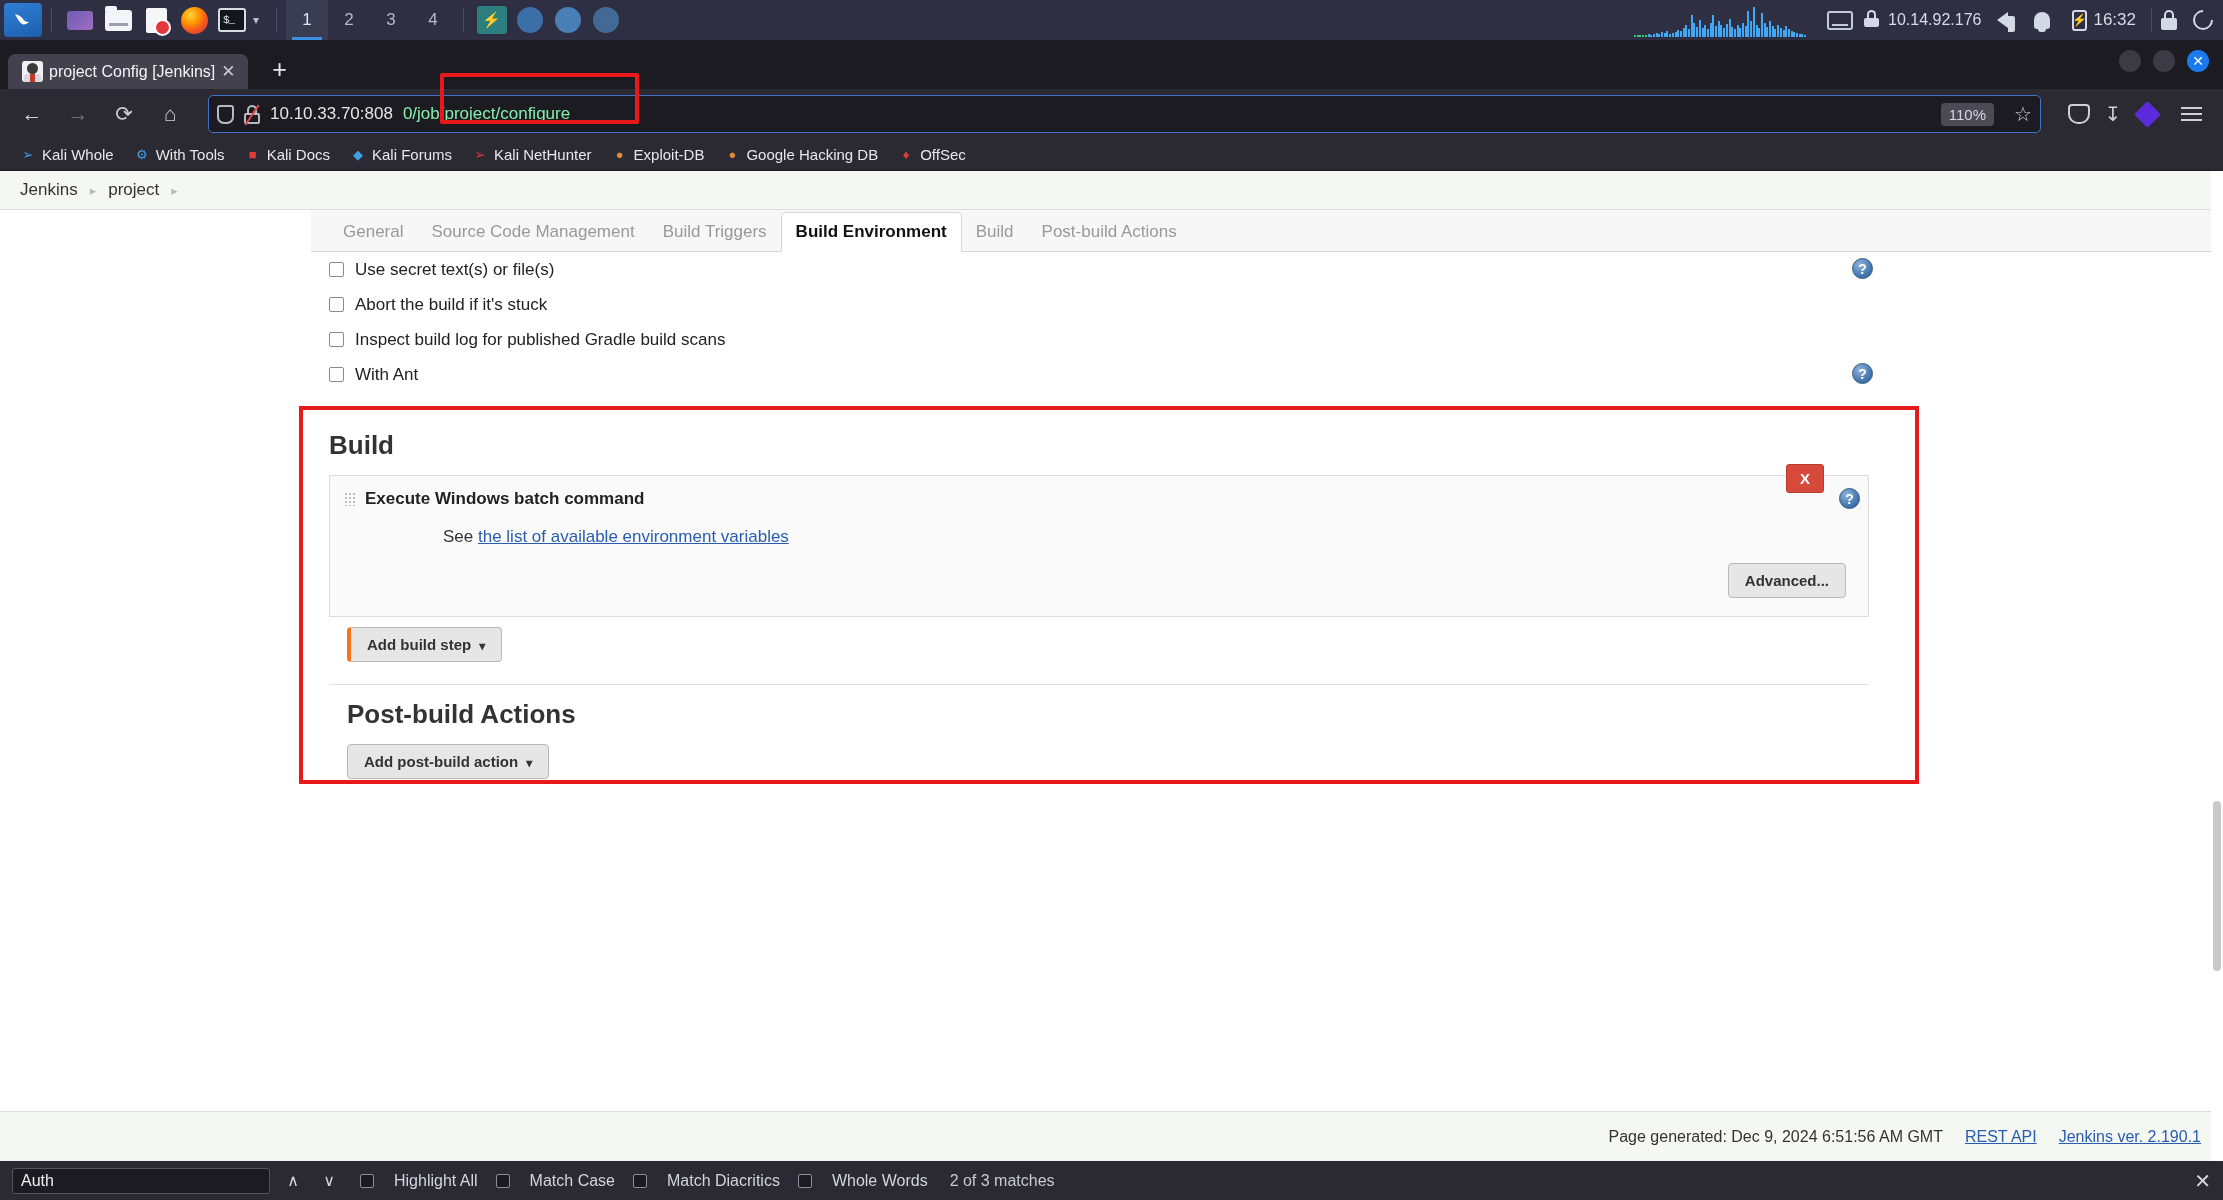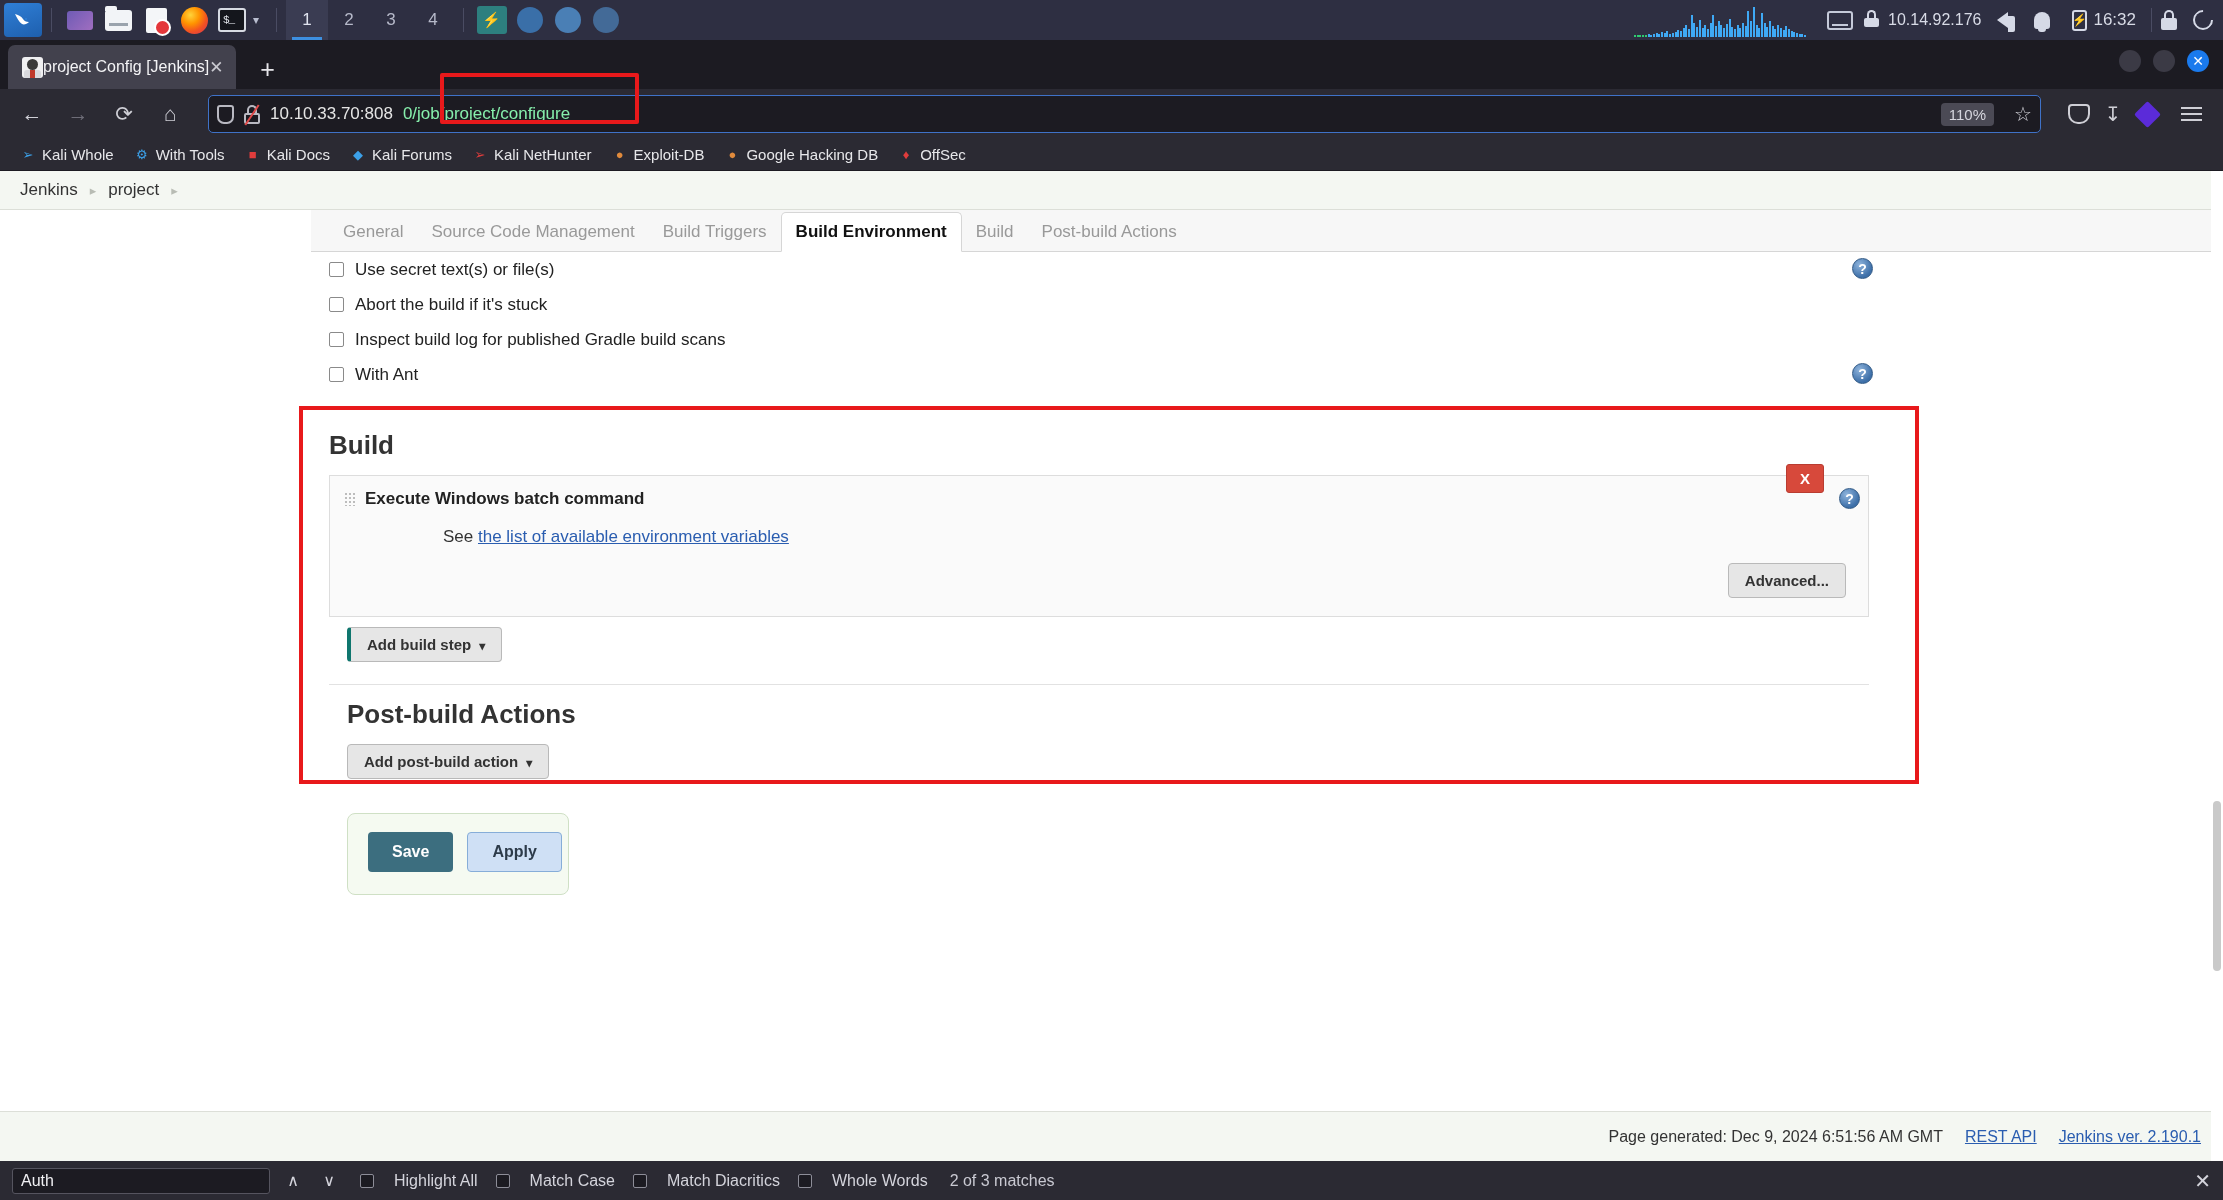--- a/index.html
+++ b/index.html
@@ -71,22 +71,22 @@
   .ic-padlock .b{position:absolute;bottom:0;width:16px;height:12px;background:#d5d9e6;border-radius:2px;}
   .ic-padlock .s{position:absolute;top:0;left:3px;width:10px;height:9px;border:2px solid #d5d9e6;
      border-bottom:none;border-radius:5px 5px 0 0;}
   .ic-power{width:20px;height:20px;border:2px solid #d5d9e6;border-radius:50%;
      border-top-color:transparent;position:relative;transform:rotate(45deg);}
 
   
   .ffwin{position:absolute;top:40px;left:0;width:2223px;height:1160px;background:#1c1b22;}
   .tabstrip{height:49px;background:#1c1b22;display:flex;align-items:flex-end;position:relative;}
   .tab{
-    height:44px;margin-left:8px;padding:0 12px 0 14px;background:#42414d;border-radius:7px 7px 0 0;
-    display:flex;align-items:center;gap:0;color:#f3f3f5;font-size:16px;min-width:205px;
+    height:35px;margin-left:8px;padding:0 12px 0 14px;background:#42414d;border-radius:7px 7px 0 0;
+    display:flex;align-items:center;gap:6px;color:#f3f3f5;font-size:16px;min-width:205px;
   }
   .tab-fav{width:21px;height:21px;border-radius:3px;background:#f0f0f2;position:relative;overflow:hidden;}
   .tab-fav .head{position:absolute;top:2px;left:5px;width:11px;height:11px;border-radius:50%;background:#3a3a3a;}
   .tab-fav .body{position:absolute;bottom:0;left:2px;width:17px;height:8px;background:#d9d9dd;border-radius:3px 3px 0 0;}
   .tab-fav .tie{position:absolute;bottom:0;left:8px;width:5px;height:8px;background:#c0392b;}
   .tab-close{margin-left:auto;color:#c8c8cf;font-size:17px;line-height:1;}
   .tab-new{width:40px;height:40px;display:flex;align-items:center;justify-content:center;
      color:#e6e6ea;font-size:25px;margin-left:12px;}
   .winctl{position:absolute;right:14px;top:10px;display:flex;gap:12px;align-items:center;}
   .wc{width:22px;height:22px;border-radius:50%;background:#3b3a45;}
@@ -172,21 +172,21 @@
      font-family:"Liberation Mono",monospace;font-size:16px;color:#111;padding:8px 10px;resize:none;}
   .ta-grip{position:absolute;left:50%;transform:translateX(-50%);bottom:-7px;width:34px;height:5px;
      background:#cfcfcf;border-radius:2px;}
   .seelink{padding:10px 0 0 113px;font-size:17px;color:#333;}
   .seelink a{color:#2a5db0;text-decoration:underline;}
   .advrow{display:flex;justify-content:flex-end;padding:16px 22px 18px 0;}
   .btn-gray{background:#e6e6e6;border:1px solid #b9b9b9;border-radius:4px;font-size:15px;font-weight:bold;
      color:#333;padding:8px 16px;}
   .btn-gray .car{font-size:12px;margin-left:8px;}
   .addstep{padding:10px 0 0 18px;}
-  .addstep .btn-gray{border-left:4px solid #0f766e;}
+  .addstep .btn-gray{border-left:4px solid #f97316;}
   .hr-sep{height:1px;background:#e2e2e2;margin:22px 22px 0 0;}
   .sec-pb{padding:10px 0 0 18px;}
   .savebar{margin:34px 0 0 18px;background:#f5faf1;border:1px solid #cfe0c5;border-radius:8px;
      width:222px;padding:18px 0 22px 20px;display:flex;gap:14px;}
   .btn-save{background:#3c6e7f;color:#fff;font-weight:bold;font-size:16px;padding:10px 24px;border:none;border-radius:4px;}
   .btn-apply{background:#cfe0f5;color:#2d3b4a;font-weight:bold;font-size:16px;padding:10px 24px;
      border:1px solid #86add8;border-radius:4px;}
 
   .footer{position:absolute;left:0;bottom:39px;width:2223px;height:50px;background:#f4f7f2;
      border-top:1px solid #dcdfd8;display:flex;align-items:center;justify-content:flex-end;
@@ -527,24 +527,20 @@
             <button class="btn-gray"><span>Add build step</span><span class="car">▾</span></button>
           </div>
 
           <div class="hr-sep"></div>
 
           <div class="sec-pb">
             <div class="sec-title">Post-build Actions</div>
             <button class="btn-gray"><span>Add post-build action</span><span class="car">▾</span></button>
           </div>
 
-          <div class="savebar">
-            <button class="btn-save">Save</button>
-            <button class="btn-apply">Apply</button>
-          </div>
         </div>
 
       </div>
     </div>
   </div>
 
   <div class="footer">
     <span>Page generated: Dec 9, 2024 6:51:56 AM GMT</span>
     <a href="#">REST API</a>
     <a href="#">Jenkins ver. 2.190.1</a>

